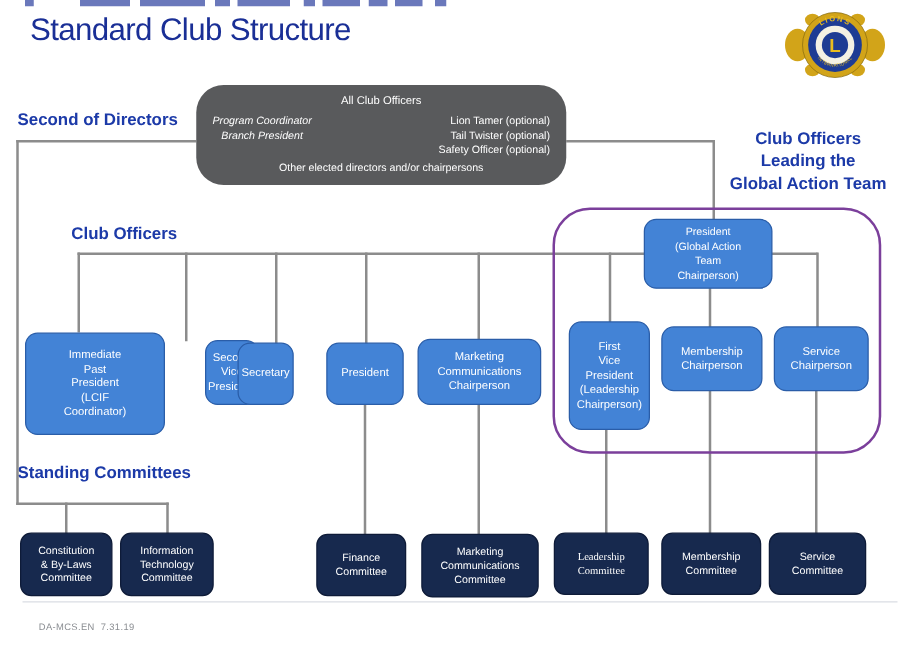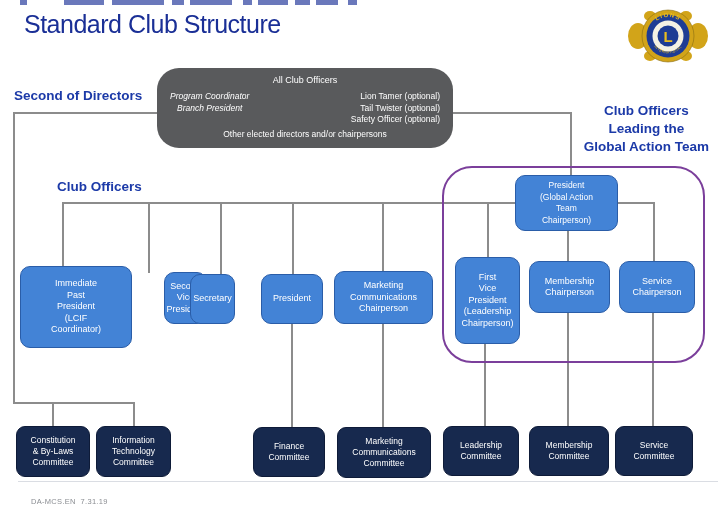--- a/index.html
+++ b/index.html
@@ -89,20 +89,21 @@
       <textPath href="#arct" startOffset="50%" text-anchor="middle">LIONS</textPath>
     </text>
     <text font-size="3.4" fill="#E9BC1F" letter-spacing="0.4">
       <textPath href="#arcb" startOffset="50%" text-anchor="middle">INTERNATIONAL</textPath>
     </text>
     <text x="40" y="34.5" font-size="15" font-weight="bold" fill="#E9BC1F" text-anchor="middle">L</text>
   </svg>
 
   <div class="seclabel" style="left:14px;top:88px;">Second of Directors</div>
   <div class="seclabel" style="left:57px;top:179px;">Club Officers</div>
+  <div class="seclabel" style="left:14px;top:370px;">Standing Committees</div>
   <div class="gat-callout">Club Officers
 Leading the
 Global Action Team</div>
 
   <div class="graybox">
     <div class="gtitle">All Club Officers</div>
     <div class="cols">
       <div class="colL">Program Coordinator
 Branch President</div>
       <div class="colR">Lion Tamer (optional)
@@ -166,21 +167,21 @@
 &amp; By-Laws
 Committee</div>
   <div class="cbox" style="left:96px;top:426px;width:75px;height:51px;">Information
 Technology
 Committee</div>
   <div class="cbox" style="left:253px;top:427px;width:72px;height:50px;">Finance
 Committee</div>
   <div class="cbox" style="left:337px;top:427px;width:94px;height:51px;">Marketing
 Communications
 Committee</div>
-  <div class="cbox" style="left:443px;top:426px;width:76px;height:50px;">Leadership
+  <div class="cbox" style="left:443px;top:426px;width:76px;height:50px;font-family:Liberation Serif, serif;">Leadership
 Committee</div>
   <div class="cbox" style="left:529px;top:426px;width:80px;height:50px;">Membership
 Committee</div>
   <div class="cbox" style="left:615px;top:426px;width:78px;height:50px;">Service
 Committee</div>
 
   <div class="faint-rule"></div>
   <div class="footer">DA-MCS.EN  7.31.19</div>
 
 </div>

